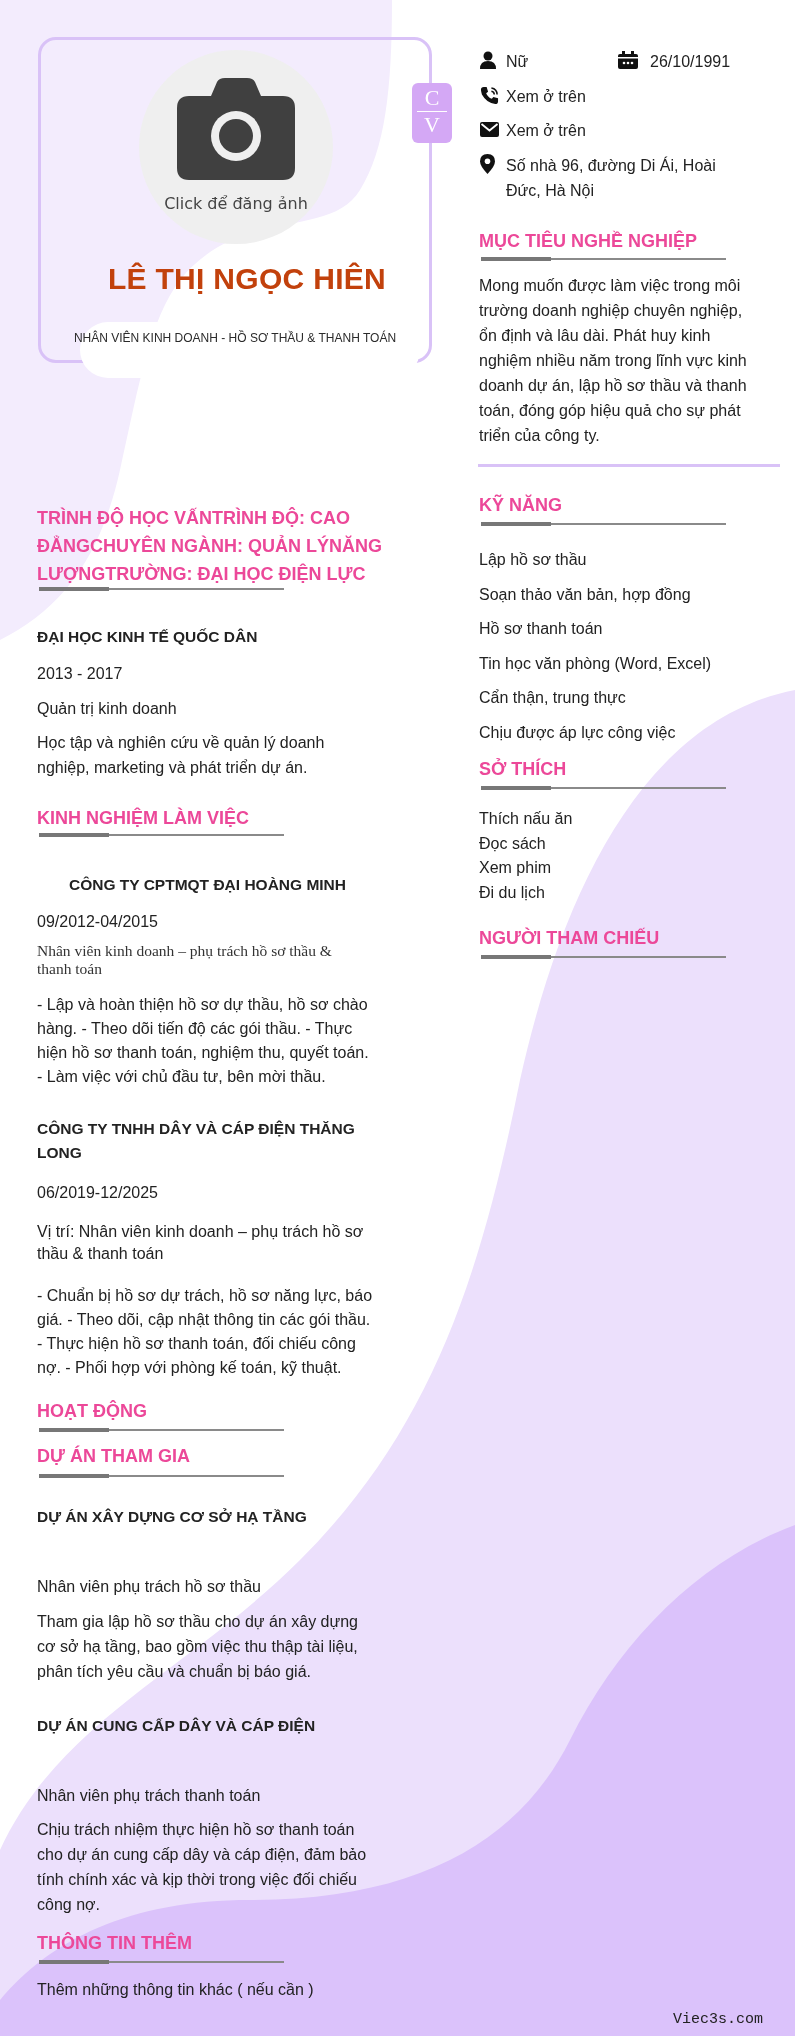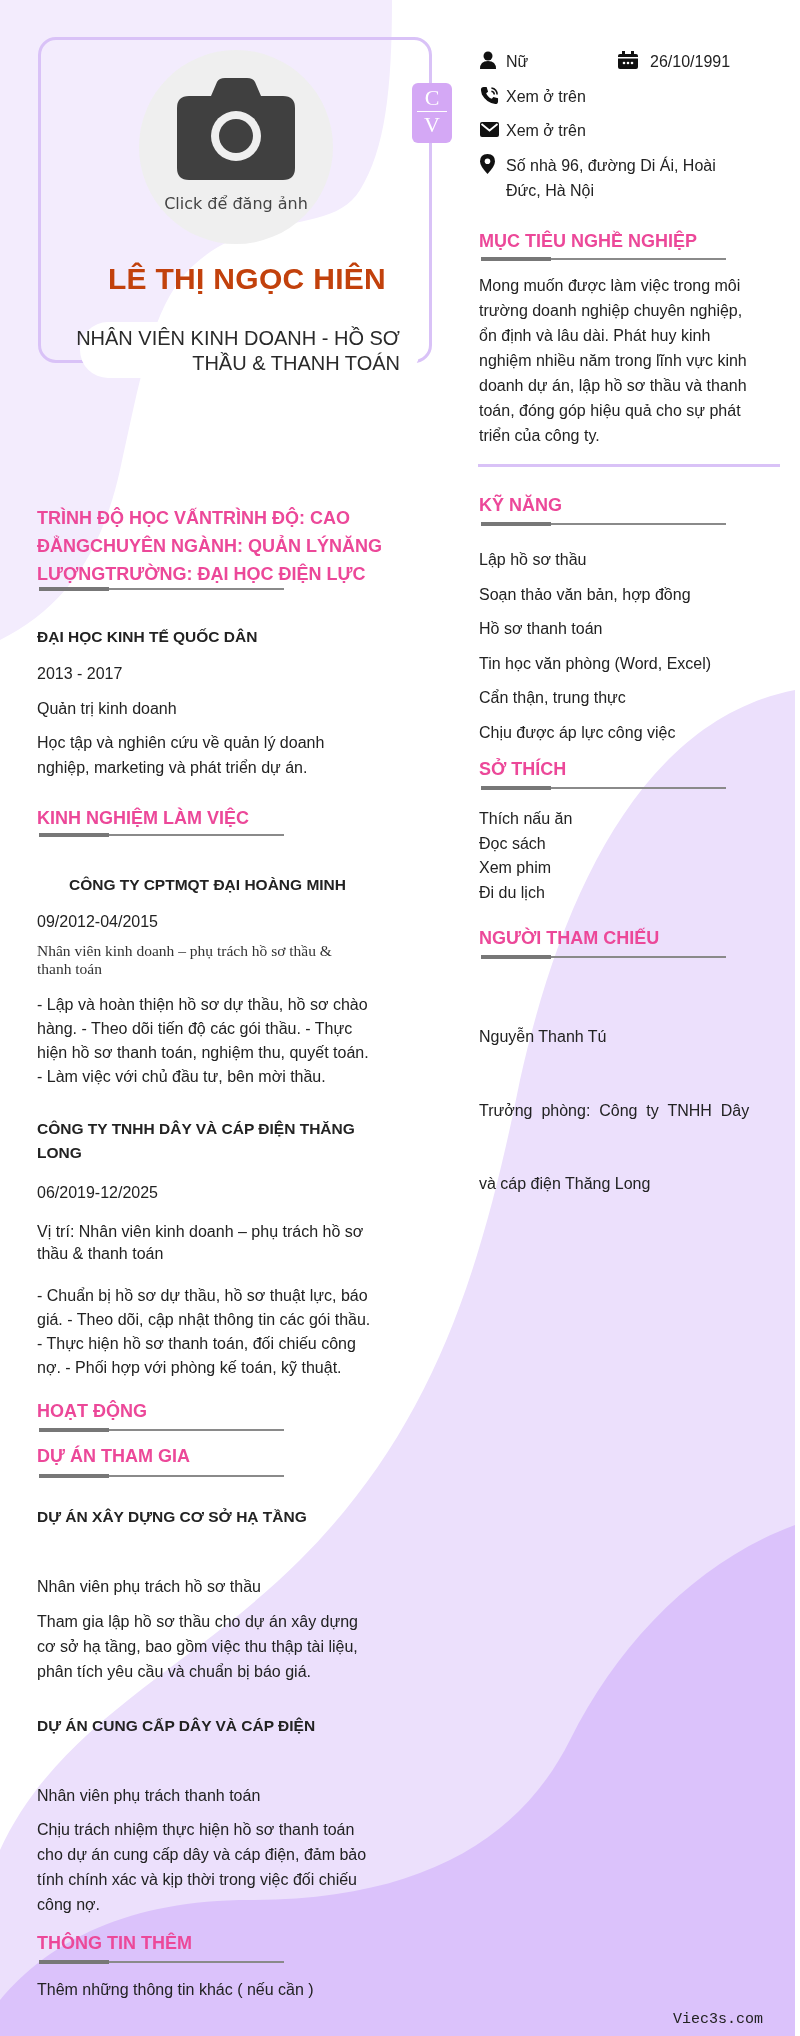--- a/index.html
+++ b/index.html
@@ -9,21 +9,21 @@
   .page { position: absolute; left: 0; top: 0; width: 795px; height: 2036px; overflow: hidden; background: #ffffff; }
   .bg-svg { position: absolute; left: 0; top: 0; width: 795px; height: 2036px; z-index: 0; }
 
   
   .card { position: absolute; left: 38px; top: 37px; width: 394px; height: 326px; border: 3px solid #d9c2f7; border-radius: 18px; z-index: 1; }
   .avatar { position: absolute; left: 139px; top: 50px; width: 194px; height: 194px; border-radius: 50%; background: #efefef; z-index: 2; display: flex; flex-direction: column; align-items: center; gap: 8px; }
   .avatar svg { margin-top: 28px; }
   .avatar-label { font-family: "DejaVu Sans", sans-serif; font-size: 16px; color: #444; margin-top: 6px; }
   .name { position: absolute; left: 38px; top: 262px; width: 394px; text-align: center; font-size: 30px; font-weight: bold; color: #c2410c; z-index: 2; letter-spacing: 0.3px; margin-left: 12px; }
   .subtitle-pill { position: absolute; left: 80px; top: 322px; width: 340px; height: 56px; background: #ffffff; border-radius: 28px; z-index: 2; }
-  .subtitle { position: absolute; left: 70px; top: 326px; width: 330px; text-align: right; font-size: 20px; line-height: 25px; color: #2a2a2a; z-index: 3; }
+  .subtitle { position: absolute; left: 70px; top: 326px; width: 330px; text-align: center; font-size: 12px; line-height: 25px; color: #2a2a2a; z-index: 3; }
 
   .cv-badge { position: absolute; left: 412px; top: 83px; width: 40px; height: 60px; background: #d4a8f5; border-radius: 6px; z-index: 3; color: #fff; font-family: "Liberation Serif", serif; font-size: 22px; text-align: center; line-height: 26px; }
   .cv-badge .c { display: block; border-bottom: 1.5px solid #fff; margin: 3px 5px 0 5px; padding-bottom: 1px; line-height: 24px; }
   .cv-badge .v { display: block; line-height: 26px; }
 
   
   .contact { position: absolute; z-index: 2; font-size: 16px; color: #222; display: flex; align-items: flex-start; }
   .contact .ic { width: 26px; height: 20px; display: inline-flex; align-items: center; justify-content: flex-start; margin-top: 1px; }
   .contact .txt { line-height: 25px; }
 
@@ -170,25 +170,20 @@
     <div>Đọc sách</div>
     <div>Xem phim</div>
     <div>Đi du lịch</div>
   </div>
 
   <div class="sec-title" style="left:479px; top:928px;">NGƯỜI THAM CHIẾU</div>
   <div class="rule" style="left:481px; top:955px;">
       <span class="thin"></span>
       <span class="thick"></span>
     </div>
-  <div class="text" style="left:479px; top:976px; line-height:24.5px; white-space:pre;">
-    <div>Nguyễn Thanh Tú</div>
-    <div>Trưởng  phòng:  Công  ty  TNHH  Dây</div>
-    <div>và cáp điện Thăng Long</div>
-  </div>
 
   <div class="sec-title" style="left:37px; top:504px; line-height:28px;">
     <div>TRÌNH ĐỘ HỌC VẤNTRÌNH ĐỘ: CAO</div>
     <div>ĐẲNGCHUYÊN NGÀNH: QUẢN LÝNĂNG</div>
     <div>LƯỢNGTRƯỜNG: ĐẠI HỌC ĐIỆN LỰC</div>
   </div>
   <div class="rule" style="left:39px; top:587px;">
       <span class="thin"></span>
       <span class="thick"></span>
     </div>
@@ -222,21 +217,21 @@
   <div class="text bold" style="left:37px; top:1117px; font-size:15.5px; line-height:24px;">
     <div>CÔNG TY TNHH DÂY VÀ CÁP ĐIỆN THĂNG</div>
     <div>LONG</div>
   </div>
   <div class="text" style="left:37px; top:1180px;">06/2019-12/2025</div>
   <div class="text" style="left:37px; top:1221px; line-height:22px;">
     <div>Vị trí: Nhân viên kinh doanh – phụ trách hồ sơ</div>
     <div>thầu &amp; thanh toán</div>
   </div>
   <div class="text tight" style="left:37px; top:1284px;">
-    <div>- Chuẩn bị hồ sơ dự thầu, hồ sơ thuật lực, báo</div>
+    <div>- Chuẩn bị hồ sơ dự trách, hồ sơ năng lực, báo</div>
     <div>giá. - Theo dõi, cập nhật thông tin các gói thầu.</div>
     <div>- Thực hiện hồ sơ thanh toán, đối chiếu công</div>
     <div>nợ. - Phối hợp với phòng kế toán, kỹ thuật.</div>
   </div>
 
   <div class="sec-title" style="left:37px; top:1401px;">HOẠT ĐỘNG</div>
   <div class="rule" style="left:39px; top:1428px;">
       <span class="thin"></span>
       <span class="thick"></span>
     </div>

